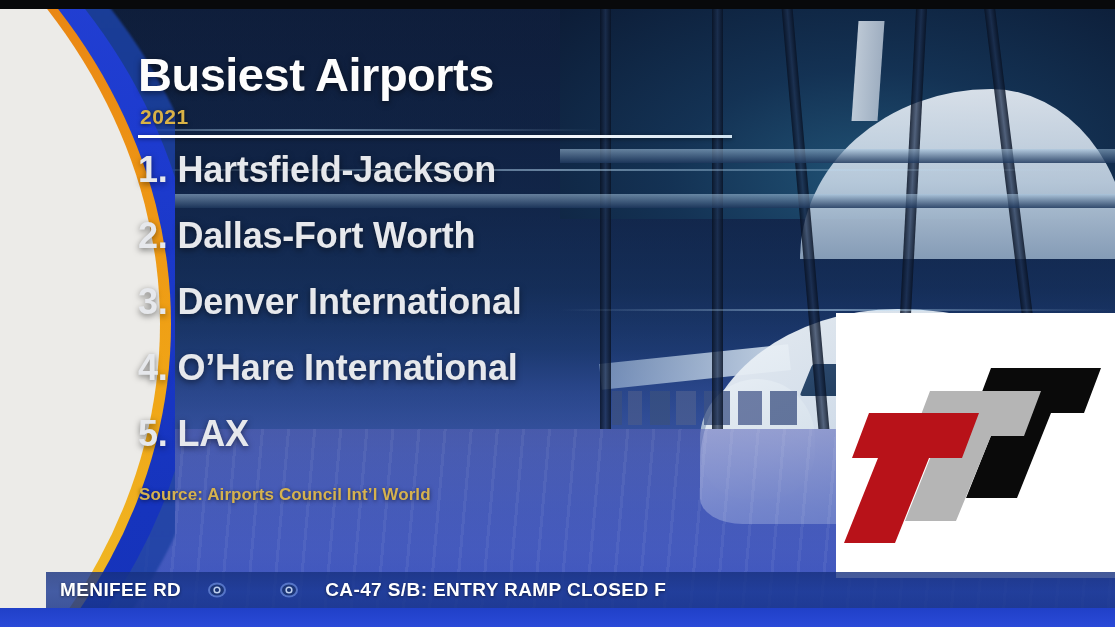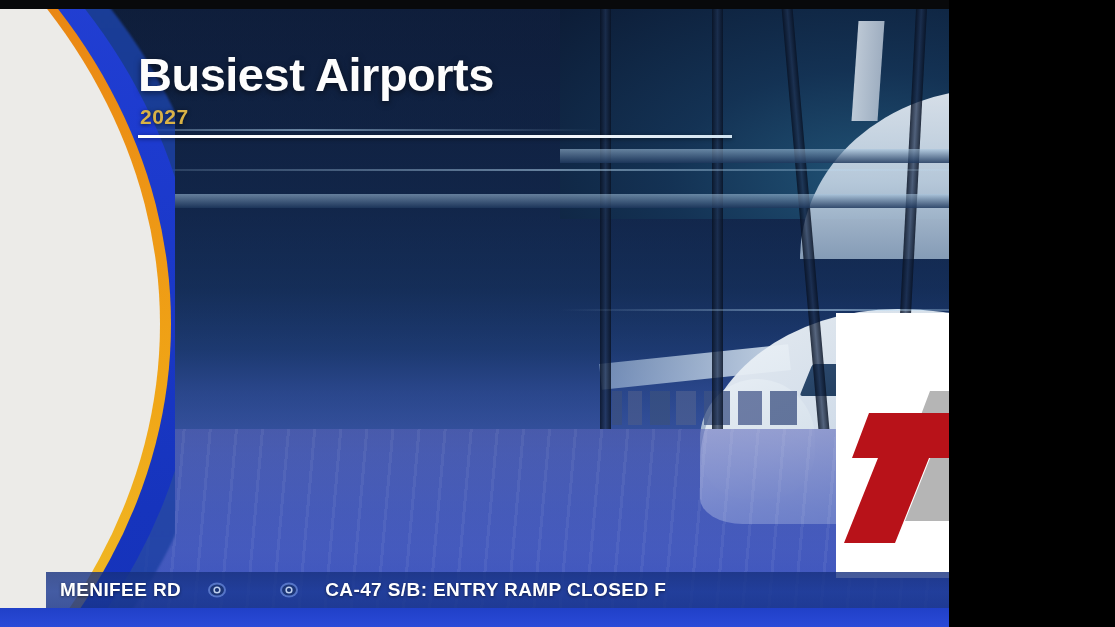--- a/index.html
+++ b/index.html
@@ -2,21 +2,21 @@
 <html><head>
 <meta charset="utf-8">
 <style>
   html, body {
     margin: 0;
     padding: 0;
     background: #000;
   }
   #screen {
     position: relative;
-    width: 949px;
+    width: 1115px;
     height: 627px;
     overflow: hidden;
     background: #0d1b33;
     font-family: "Liberation Sans", sans-serif;
   }
 
   
   #top-bar {
     position: absolute;
     left: 0; top: 0;
@@ -363,22 +363,30 @@
   <div id="left-panel">
     <div class="arc-blue-soft"></div>
     <div class="arc-blue"></div>
     <div class="arc-gray2"></div>
     <div class="arc-orange"></div>
     <div class="arc-gray"></div>
   </div>
 
   <div id="gfx">
     <div id="title">Busiest Airports</div>
-    <div id="year">2027</div>
+    <div id="year">2021</div>
     <div id="rule"></div>
+    <ul id="list">
+      <li>1. Hartsfield-Jackson</li>
+      <li>2. Dallas-Fort Worth</li>
+      <li>3. Denver International</li>
+      <li>4. O’Hare International</li>
+      <li>5. LAX</li>
+    </ul>
+    <div id="source">Source: Airports Council Int’l World</div>
   </div>
 
   <div id="logo-box">
     <svg width="279" height="265" viewBox="0 0 279 265">
 
       <polygon points="155,55 265,55 248,100 215,100 181,185 130,185 164,100 138,100" fill="#0a0a0a"></polygon>
 
       <polygon points="94,78 205,78 188,123 155,123 120,208 69,208 103,123 77,123" fill="#b5b5b5"></polygon>
 
       <polygon points="33,100 143,100 126,145 93,145 59,230 8,230 42,145 16,145" fill="#b81219"></polygon>

